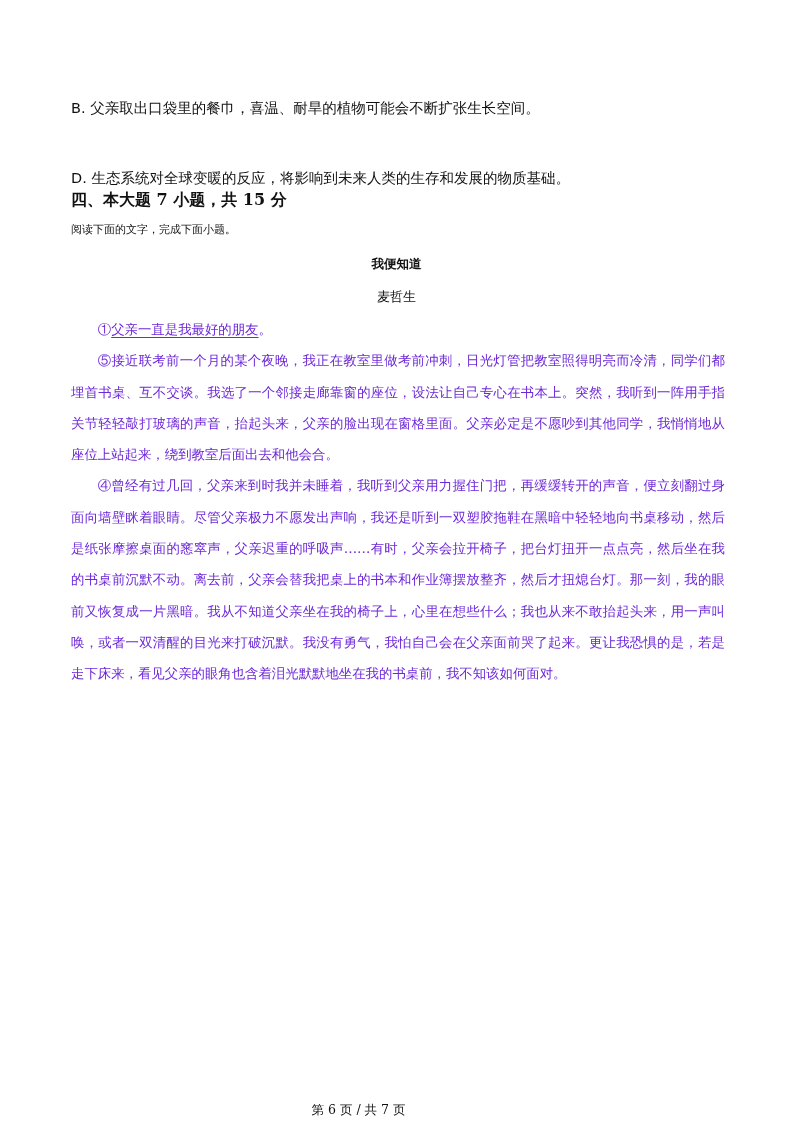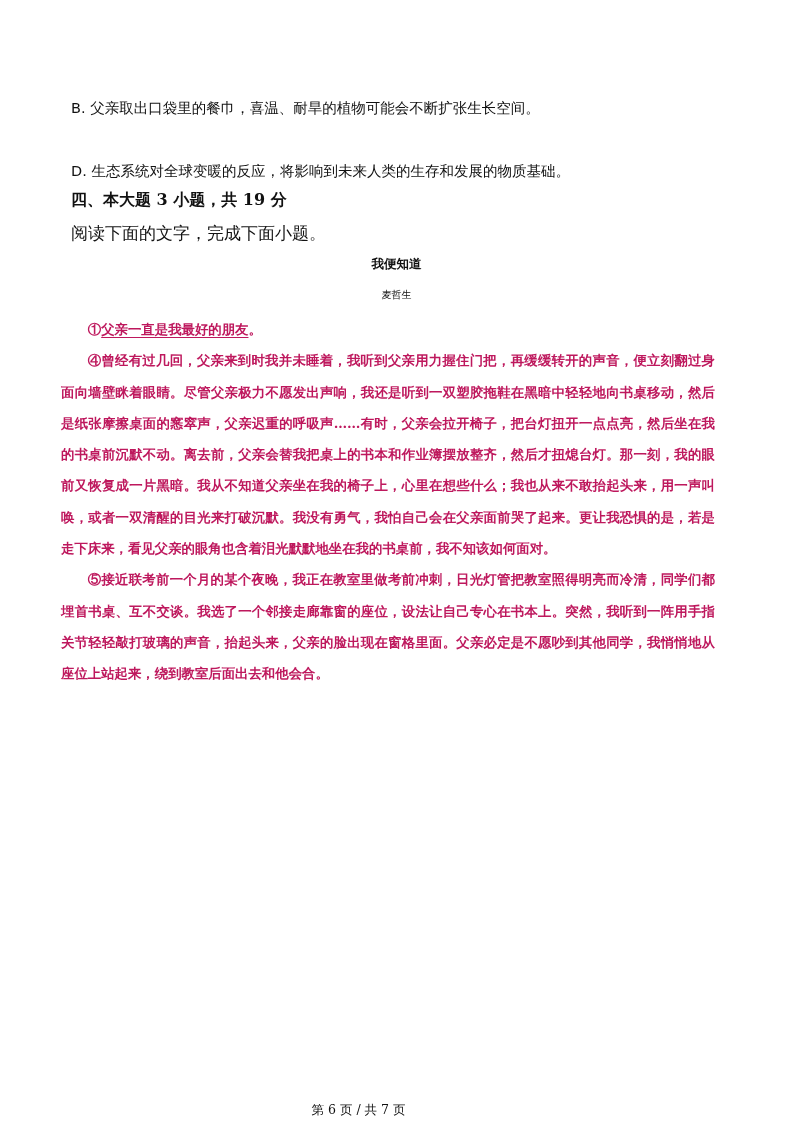--- a/index.html
+++ b/index.html
@@ -2,53 +2,53 @@
 <html><head>
 <meta charset="utf-8">
 <style>
   html, body { margin: 0; padding: 0; background: #ffffff; }
   body { width: 793px; height: 1122px; position: relative; overflow: hidden;
          font-family: "DejaVu Sans", "Liberation Sans", sans-serif; color: #111; }
   .page { position: absolute; left: 0; top: 0; width: 793px; height: 1122px; }
   .opt { position: absolute; left: 71px; font-size: 14.5px; line-height: 20px; color: #111; white-space: nowrap; }
   .section-title { position: absolute; left: 71px; top: 190px; font-size: 16px; font-weight: bold;
                    font-family: "DejaVu Serif", "Liberation Serif", serif; white-space: nowrap; }
-  .instruction { position: absolute; left: 71px; top: 222px; font-size: 17px; white-space: nowrap; }
+  .instruction { position: absolute; left: 71px; top: 222px; font-size: 11px; white-space: nowrap; }
   .article-title { position: absolute; left: 0; width: 793px; top: 256px; text-align: center;
                    font-size: 12.5px; font-weight: bold; font-family: "DejaVu Serif", "Liberation Serif", serif; }
   .author { position: absolute; left: 0; width: 793px; top: 288px; text-align: center;
-            font-size: 10px; font-family: "DejaVu Serif", "Liberation Serif", serif; }
-  .body-text { position: absolute; left: 61px; width: 654px; top: 314px;
+            font-size: 13px; font-family: "DejaVu Serif", "Liberation Serif", serif; }
+  .body-text { position: absolute; left: 71px; width: 654px; top: 314px;
                font-family: "DejaVu Serif", "Liberation Serif", serif; font-size: 13.4px;
-               line-height: 31.3px; color: #be185d; text-align: justify; font-weight: bold; }
+               line-height: 31.3px; color: #6d28d9; text-align: justify; }
   .body-text p { margin: 0; text-indent: 2em; }
   .ul { text-decoration: underline; text-underline-offset: 3px; }
   .footer { position: absolute; left: 0; width: 717px; top: 1102px; text-align: center;
             font-size: 12.5px; font-family: "DejaVu Serif", "Liberation Serif", serif; color: #111; }
 </style>
 </head>
 <body>
 
 <div class="page">
 
   <div class="opt" style="top:98px">
     <span>B.</span>
     <span>父亲取出口袋里的餐巾，喜温、耐旱的植物可能会不断扩张生长空间。</span>
   </div>
-  <div class="opt" style="top:161px">
+  <div class="opt" style="top:168px">
     <span>D.</span>
     <span>生态系统对全球变暖的反应，将影响到未来人类的生存和发展的物质基础。</span>
   </div>
 
-  <div class="section-title">四、本大题 3 小题，共 19 分</div>
+  <div class="section-title">四、本大题 7 小题，共 15 分</div>
   <div class="instruction">阅读下面的文字，完成下面小题。</div>
 
   <div class="article-title">我便知道</div>
   <div class="author">麦哲生</div>
 
   <div class="body-text">
     <p><span>①</span><span class="ul">父亲一直是我最好的朋友</span><span>。</span></p>
+    <p><span>⑤</span><span>接近联考前一个月的某个夜晚，我正在教室里做考前冲刺，日光灯管把教室照得明亮而冷清，同学们都埋首书桌、互不交谈。我选了一个邻接走廊靠窗的座位，设法让自己专心在书本上。突然，我听到一阵用手指关节轻轻敲打玻璃的声音，抬起头来，父亲的脸出现在窗格里面。父亲必定是不愿吵到其他同学，我悄悄地从座位上站起来，绕到教室后面出去和他会合。</span></p>
     <p><span>④</span><span>曾经有过几回，父亲来到时我并未睡着，我听到父亲用力握住门把，再缓缓转开的声音，便立刻翻过身面向墙壁眯着眼睛。尽管父亲极力不愿发出声响，我还是听到一双塑胶拖鞋在黑暗中轻轻地向书桌移动，然后是纸张摩擦桌面的窸窣声，父亲迟重的呼吸声……有时，父亲会拉开椅子，把台灯扭开一点点亮，然后坐在我的书桌前沉默不动。离去前，父亲会替我把桌上的书本和作业簿摆放整齐，然后才扭熄台灯。那一刻，我的眼前又恢复成一片黑暗。我从不知道父亲坐在我的椅子上，心里在想些什么；我也从来不敢抬起头来，用一声叫唤，或者一双清醒的目光来打破沉默。我没有勇气，我怕自己会在父亲面前哭了起来。更让我恐惧的是，若是走下床来，看见父亲的眼角也含着泪光默默地坐在我的书桌前，我不知该如何面对。</span></p>
-    <p><span>⑤</span><span>接近联考前一个月的某个夜晚，我正在教室里做考前冲刺，日光灯管把教室照得明亮而冷清，同学们都埋首书桌、互不交谈。我选了一个邻接走廊靠窗的座位，设法让自己专心在书本上。突然，我听到一阵用手指关节轻轻敲打玻璃的声音，抬起头来，父亲的脸出现在窗格里面。父亲必定是不愿吵到其他同学，我悄悄地从座位上站起来，绕到教室后面出去和他会合。</span></p>
   </div>
 
   <div class="footer">第 6 页 / 共 7 页</div>
 </div>
 
 </body></html>

